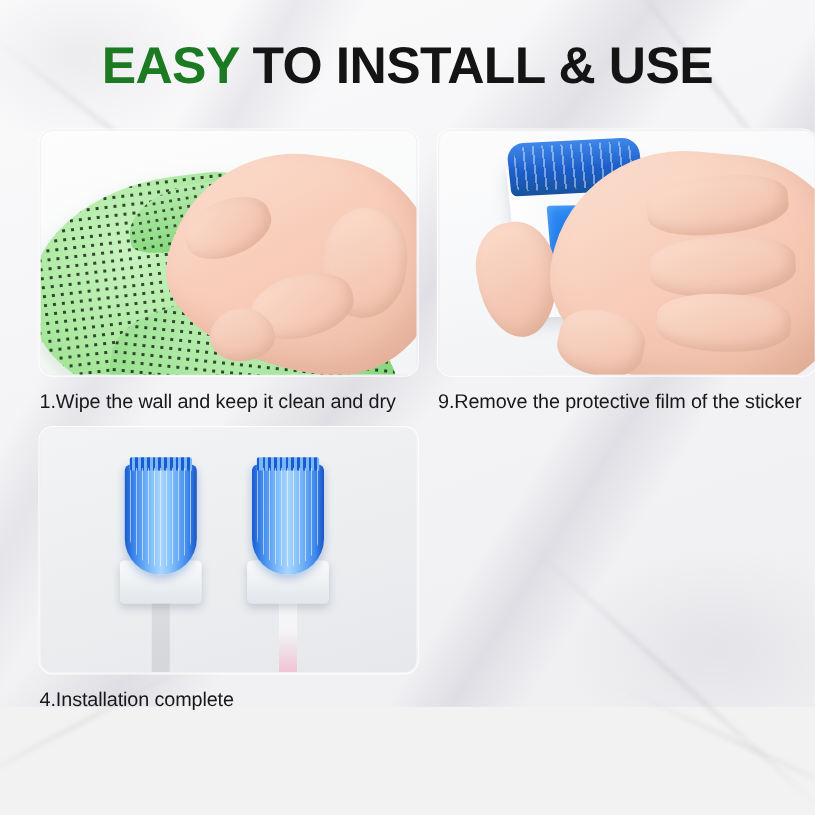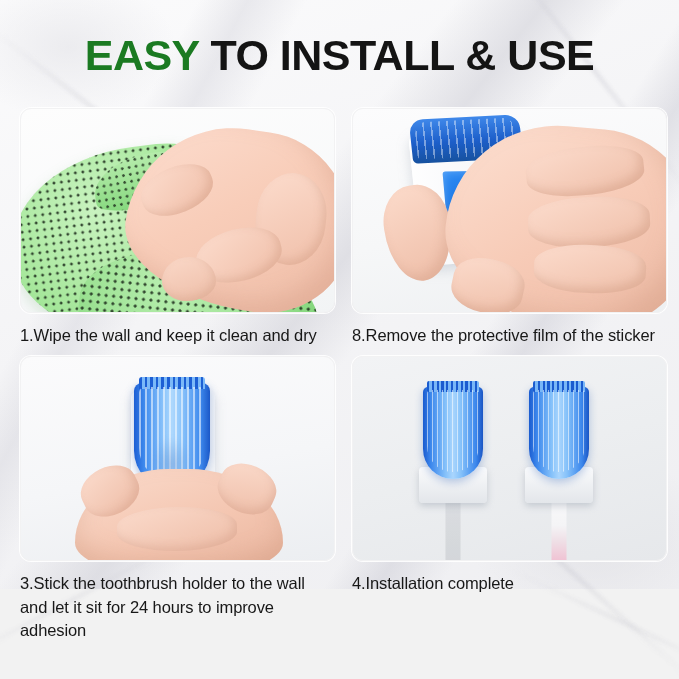--- a/index.html
+++ b/index.html
@@ -26,21 +26,21 @@
   .title{
     position:absolute;left:0;right:0;top:34px;
     text-align:center;
     font-size:43px;font-weight:bold;letter-spacing:-0.5px;
     line-height:1;white-space:nowrap;
   }
   .t-green{color:#1b7a22;}
   .t-dark{color:#141414;}
 
   
-  .grid{position:absolute;left:20px;top:108px;width:645px;}
+  .grid{position:absolute;left:33px;top:108px;width:645px;}
   .row{display:flex;gap:19px;}
   .cell{width:313px;}
   .row2{margin-top:9px;}
 
   .photo{
     position:relative;width:313px;height:203px;
     border-radius:11px;overflow:hidden;
     background:#fdfdfd;
     border:1px solid #f2f2f3;
     box-shadow:0 0 0 1px rgba(255,255,255,.9);
@@ -283,39 +283,27 @@
           <div class="holder2"></div>
           <div class="cap2"></div>
           <div class="film2"></div>
           <div class="thumb2"></div>
           <div class="hand2"></div>
           <div class="k1"></div>
           <div class="k2"></div>
           <div class="k3"></div>
           <div class="k4"></div>
         </div>
-        <div class="caption">8.Remove the protective film of the sticker</div>
+        <div class="caption">9.Remove the protective film of the sticker</div>
       </div>
 
     </div>
 
     <div class="row row2">
 
-      <div class="cell">
-        <div class="photo p3">
-          <div class="base3"></div>
-          <div class="brush3"></div>
-          <div class="shadow3"></div>
-          <div class="hand3"></div>
-          <div class="hl hl1"></div>
-          <div class="hl hl2"></div>
-          <div class="hl hl3"></div>
-        </div>
-        <div class="caption">3.Stick the toothbrush holder to the wall and let it sit for 24 hours to improve adhesion</div>
-      </div>
 
       <div class="cell">
         <div class="photo p4">
 
           <div class="mount m-left">
             <div class="tb-neck tb-grey"></div>
             <div class="tb-handle tb-grey"></div>
             <div class="bracket"></div>
             <div class="bhead"></div>
           </div>

